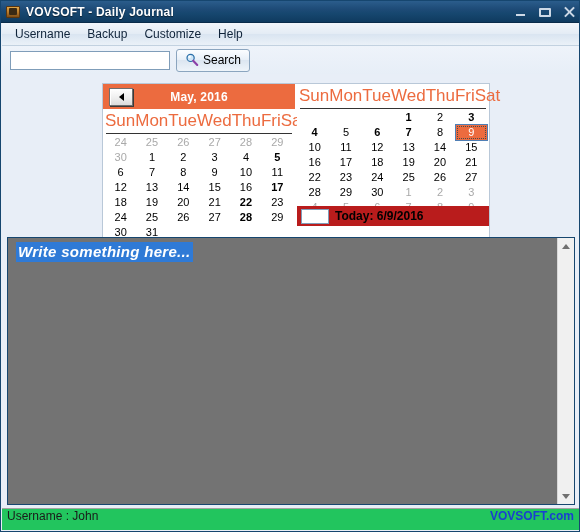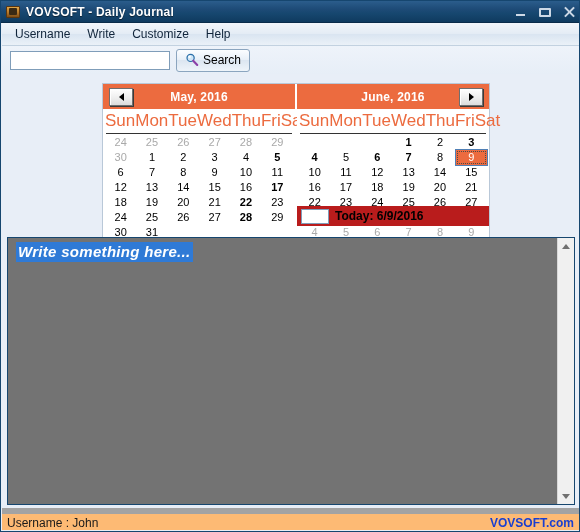--- a/index.html
+++ b/index.html
@@ -356,25 +356,25 @@
     border-right: 4px solid transparent;
     border-top: 5px solid #707070;
   }
 
   
   .statusbar {
     position: absolute;
     left: 1px; bottom: 1px;
     width: 578px;
     height: 22px;
-    background: #fdba74;
-    border-top: 6px solid #a3a3a3;
-    box-sizing: border-box;
-    display: flex;
-    align-items: flex-end;
+    background: #22c55e;
+    border-top: 1px solid #a3a3a3;
+    box-sizing: border-box;
+    display: flex;
+    align-items: flex-start;
     justify-content: space-between;
     padding: 0 6px 0 5px;
   }
   .status-left {
     font-size: 12px;
     color: #1a1a1a;
     white-space: nowrap;
   }
   .status-right {
     font-size: 12px;
@@ -400,21 +400,21 @@
         </div>
       <div class="win-btn">
           <span class="wb-max"></span>
         </div>
       <div class="win-btn wb-close"></div>
     </div>
   </div>
 
   <div class="menubar">
     <div class="menu-item">Username</div>
-    <div class="menu-item">Write</div>
+    <div class="menu-item">Backup</div>
     <div class="menu-item">Customize</div>
     <div class="menu-item">Help</div>
   </div>
 
   <div class="searchbar">
     <input class="search-input" type="text" placeholder="" style="">
     <div class="search-btn">
       <svg class="magnifier" viewBox="0 0 16 16">
         <circle cx="6.4" cy="5.6" r="4.1" fill="#cfe6f7" stroke="#2a6fa8" stroke-width="1.4"></circle>
         <circle cx="5.2" cy="4.4" r="1.5" fill="#ffffff" opacity="0.85"></circle>
@@ -484,26 +484,20 @@
             <div class="day">30</div>
             <div class="day">31</div>
             <div class="day empty"></div>
             <div class="day empty"></div>
             <div class="day empty"></div>
             <div class="day empty"></div>
           </div>
       </div>
 
       <div class="month">
-        <div class="month-head">
-          <div class="month-title">June, 2016</div>
-          <div class="nav-btn nav-next">
-            <span class="arrow-r"></span>
-          </div>
-        </div>
         <div class="dow-row">
           <div class="dow">Sun</div>
           <div class="dow">Mon</div>
           <div class="dow">Tue</div>
           <div class="dow">Wed</div>
           <div class="dow">Thu</div>
           <div class="dow">Fri</div>
           <div class="dow">Sat</div>
         </div>
         <div class="dow-sep"></div>

